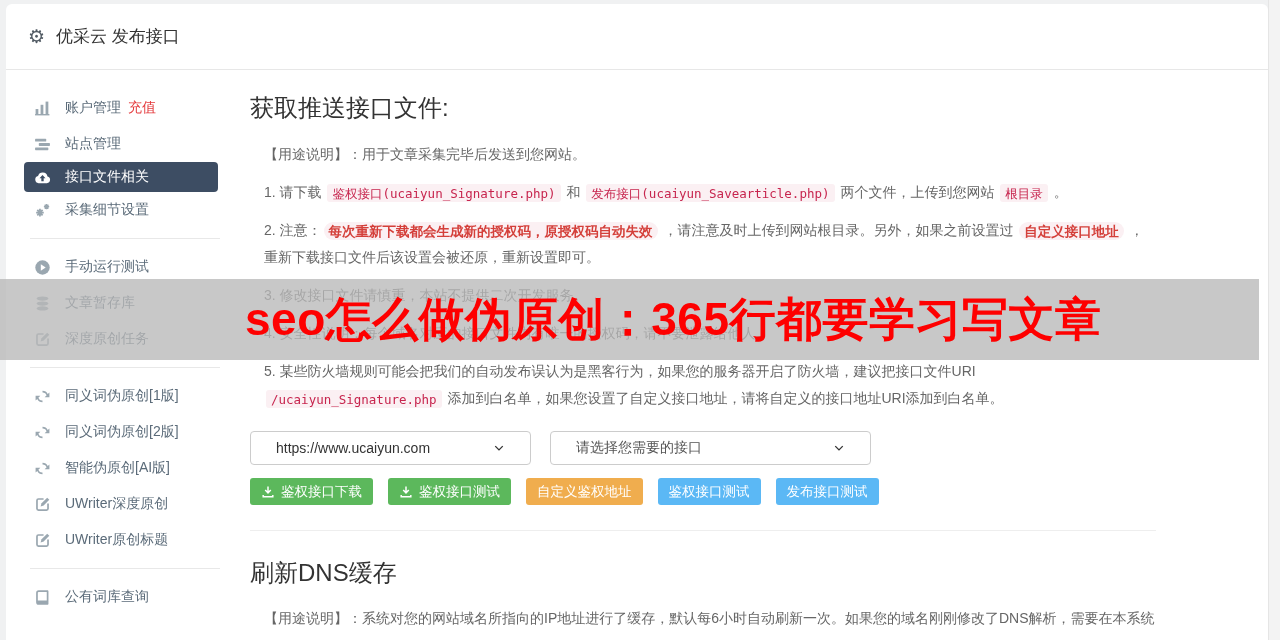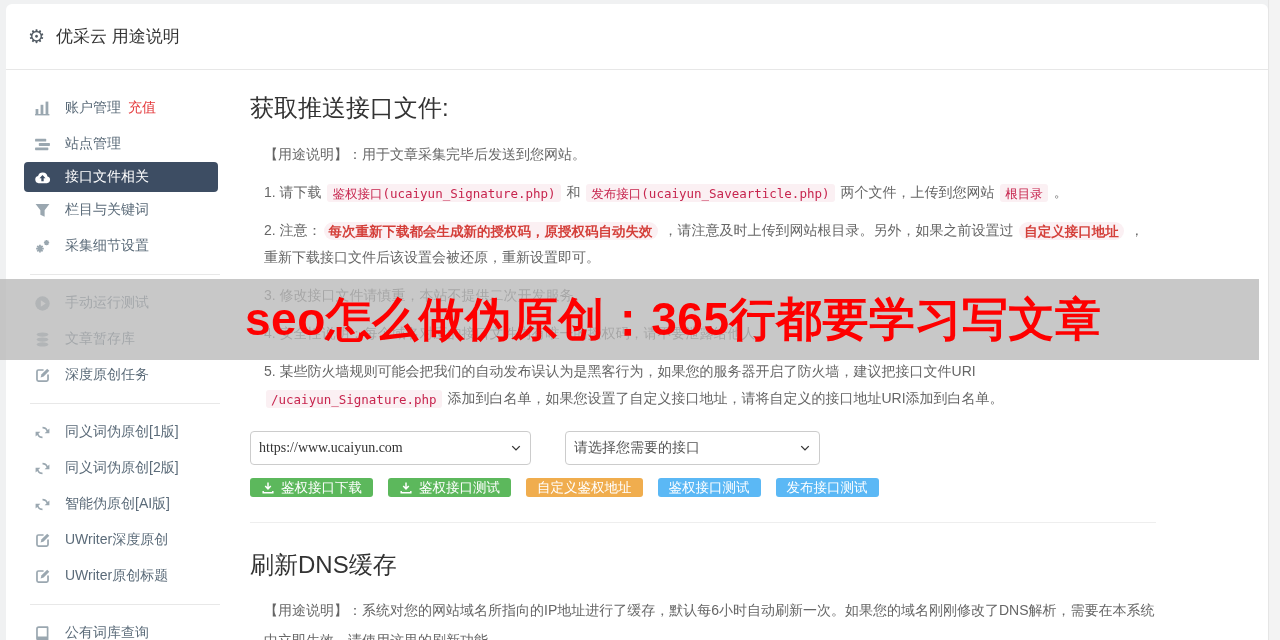--- a/index.html
+++ b/index.html
@@ -48,32 +48,32 @@
   .code {
     font-family:"DejaVu Sans Mono","Liberation Mono",monospace;
     font-size:12.5px; color:#c7254e; background:#fbf0f3;
     padding:1.5px 5px; border-radius:3px; margin:0 2px;
   }
   .code.strong { font-weight:bold; color:#d43f3a; font-family:"Liberation Sans","DejaVu Sans",sans-serif; font-size:13.5px;border-radius:9px; }
   
   .controls-row { display:flex; margin-top:19px; }
   .fake-select {
     width:281px; height:34px; border:1px solid #ccc; border-radius:4px;
-    display:flex; align-items:center; padding:0 8px; font-size:14px;
-    color:#333; background:#fff; cursor:pointer; position:relative;font-family:Liberation Serif, serif;
-  }
-  .fake-select + .fake-select { margin-left:34px; width:255px; }
+    display:flex; align-items:center; padding:0 25px; font-size:14px;
+    color:#333; background:#fff; cursor:pointer; position:relative;
+  }
+  .fake-select + .fake-select { margin-left:19px; width:321px; }
   .fake-select .sel-text { flex:1; white-space:nowrap; overflow:hidden; }
   .fake-select.placeholder .sel-text { color:#555; }
   .fake-select .chev { width:12px; height:12px; color:#333; }
   .fake-select .chev svg { width:100%; height:100%; display:block; }
   
   .btn-row { display:flex; margin-top:13px; }
   .btn {
-    height:19px; border:none; border-radius:3px; color:#fff; font-size:13.5px;
+    height:27px; border:none; border-radius:3px; color:#fff; font-size:13.5px;
     padding:0 11px; margin-right:15px; display:flex; align-items:center;
     cursor:pointer; font-family:inherit; white-space:nowrap;
   }
   .btn .bico { width:14px; height:14px; margin-right:6px; }
   .btn .bico svg { width:100%; height:100%; display:block; }
   .btn-success { background:#5cb85c; }
   .btn-warning { background:#f0ad4e;justify-content:flex-end; }
   .btn-info    { background:#5bb8f5; }
   .hr { border-top:1px solid #eee; margin-top:25px; }
   .dns-title { margin-top:26px; }
@@ -88,21 +88,21 @@
     color:#fe0000; font-size:46px; font-weight:bold; white-space:nowrap;
     letter-spacing:0.5px;
   }
 </style>
 </head>
 <body>
 
 <div class="card">
   <div class="header">
     <span class="gear">⚙</span>
-    <span class="title">优采云 用途说明</span>
+    <span class="title">优采云 发布接口</span>
   </div>
 
   <div class="sidebar">
       <div class="side-item">
         <span class="ico">
           <svg viewBox="0 0 16 16" fill="currentColor">
             <rect x="1.5" y="8.5" width="2.6" height="5.5"></rect>
             <rect x="6.2" y="4.5" width="2.6" height="9.5"></rect>
             <rect x="10.9" y="1.5" width="2.6" height="12.5"></rect>
             <rect x="1" y="13.2" width="13.5" height="1.3"></rect>
@@ -122,28 +122,20 @@
         <span>站点管理</span>
       </div>
       <div class="side-item active">
         <span class="ico">
           <svg viewBox="0 0 16 16">
             <path fill="currentColor" d="M4.3 13.3a3.4 3.4 0 0 1-.5-6.7 4.6 4.6 0 0 1 8.9.4 3.2 3.2 0 0 1-.6 6.3z"></path>
             <path fill="#3d4d63" d="M8 5.6l2.8 3H9.1v3H6.9v-3H5.2z"></path>
           </svg>
         </span>
         <span>接口文件相关</span>
-      </div>
-      <div class="side-item">
-        <span class="ico">
-          <svg viewBox="0 0 16 16" fill="currentColor">
-            <path d="M1.5 1.8h13L10 7.8v6l-4-1.9v-4.1z"></path>
-          </svg>
-        </span>
-        <span>栏目与关键词</span>
       </div>
       <div class="side-item">
         <span class="ico">
           <svg viewBox="0 0 16 16" fill="none" stroke="currentColor">
             <g stroke-width="1.7">
               <circle cx="5.6" cy="10" r="2" fill="currentColor" stroke="none"></circle>
               <path d="M5.6 6.4v7.2M2 10h7.2M3.1 7.5l5 5M8.1 7.5l-5 5"></path>
             </g>
             <g stroke-width="1.3">
               <circle cx="11.8" cy="4.3" r="1.4" fill="currentColor" stroke="none"></circle>

